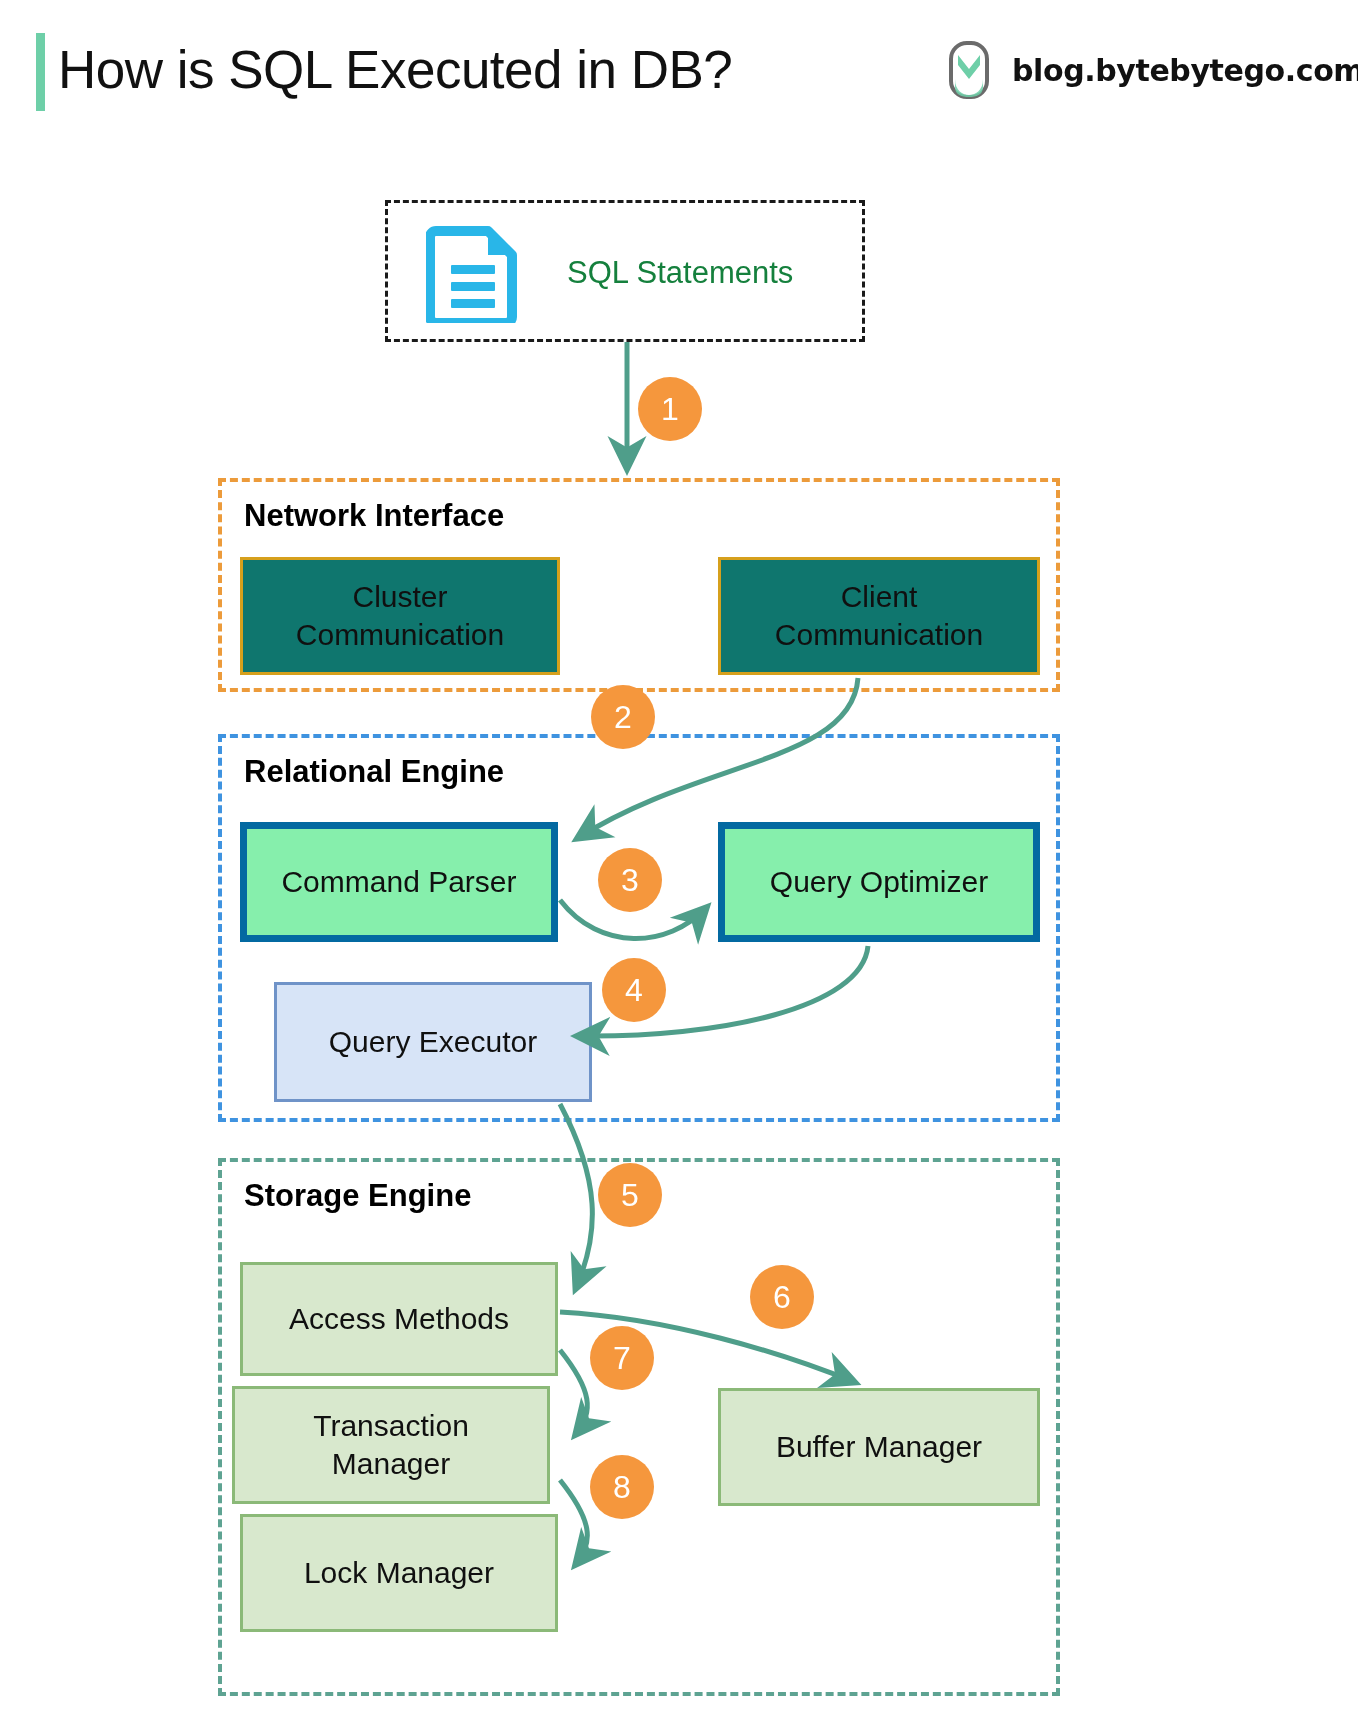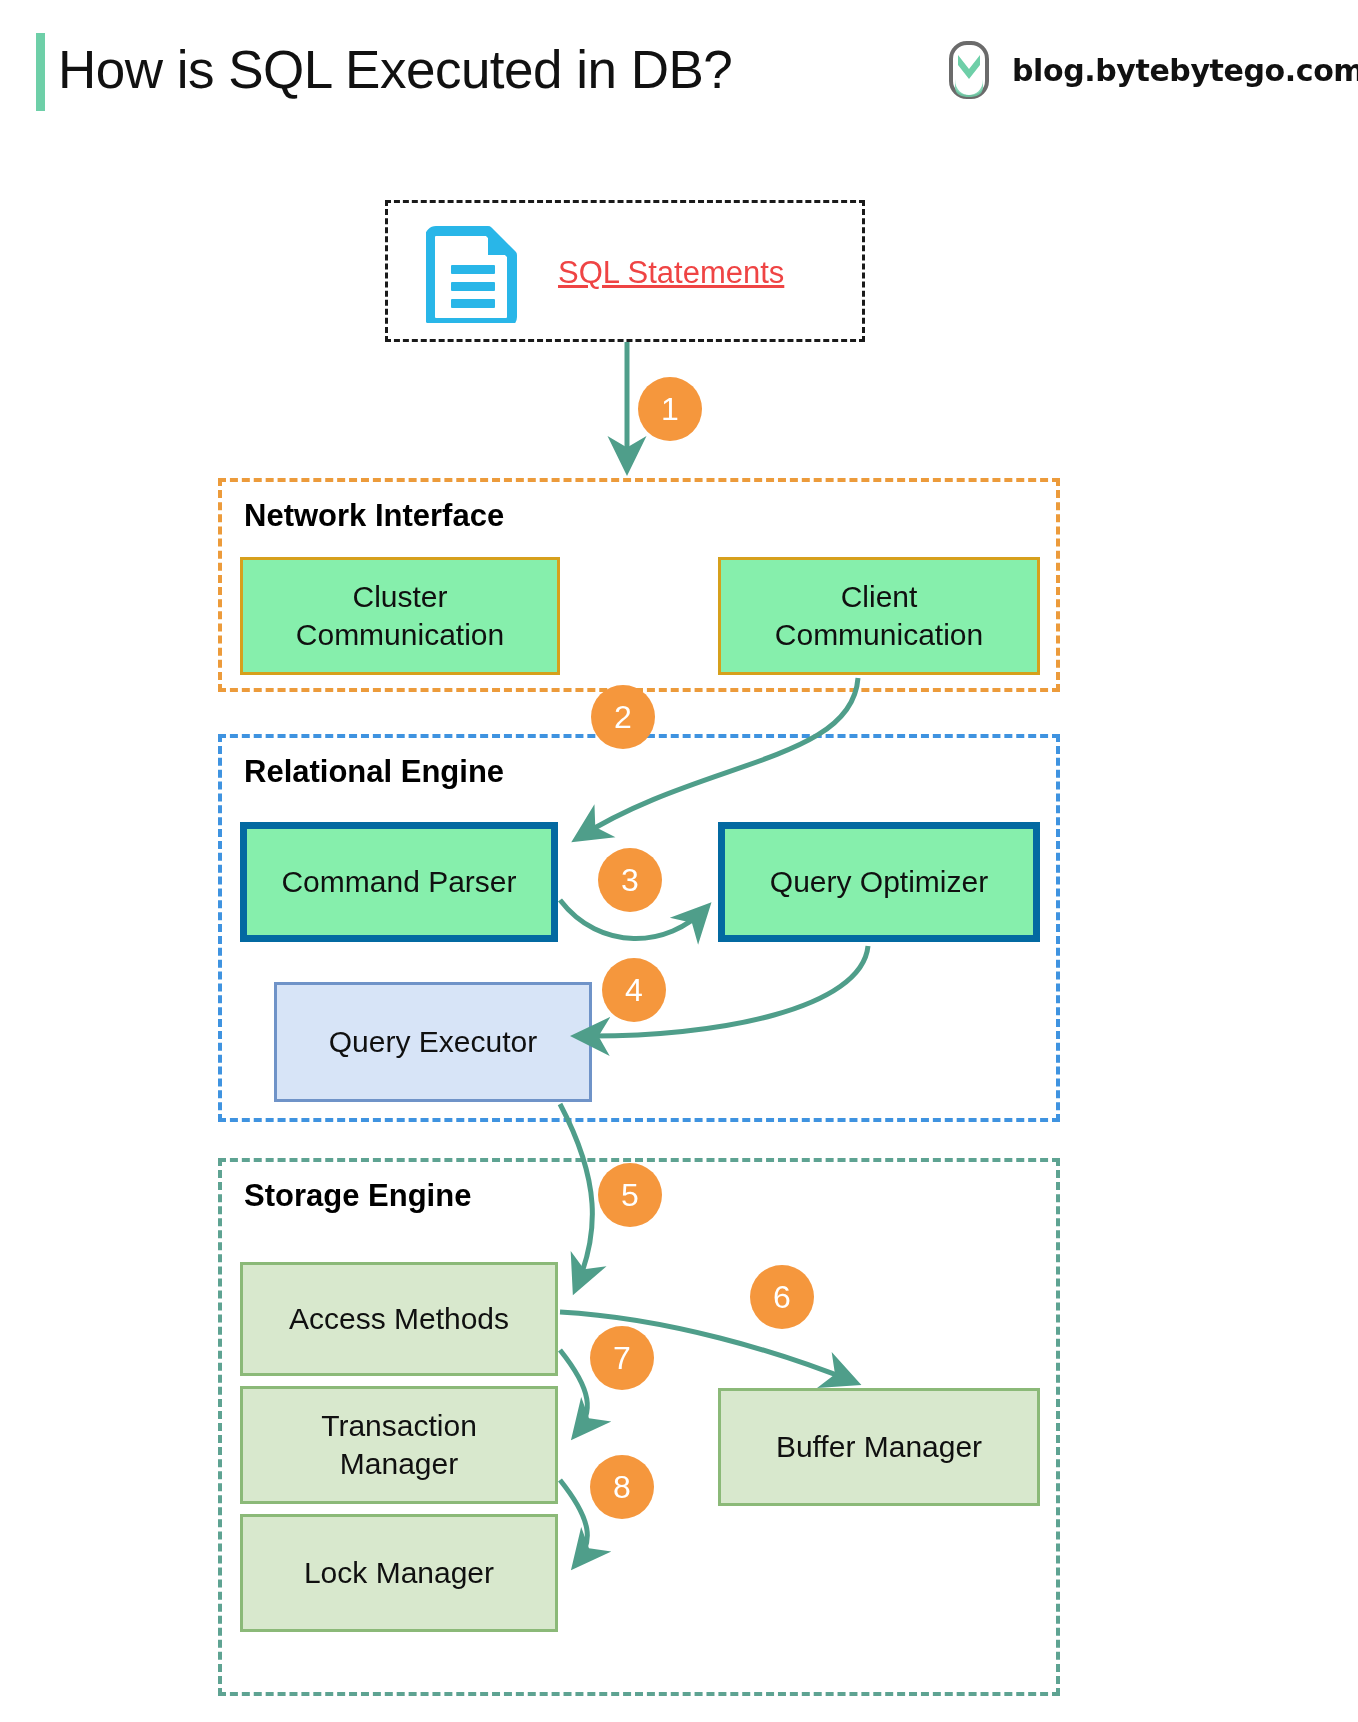--- a/index.html
+++ b/index.html
@@ -107,44 +107,43 @@
     box-sizing: border-box;
     display: flex;
     align-items: center;
     justify-content: center;
     text-align: center;
     font-size: 30px;
     color: #101010;
     line-height: 1.28;
     padding: 4px 8px;
   }
-  .n-orange { background: #86efac; border: 3px solid #d6a01c; }
+  .n-orange { background: #0f766e; border: 3px solid #d6a01c; }
   .n-purple { background: #86efac; border: 7px solid #0369a1; text-align: center; }
   .n-blue   { background: #d7e4f7; border: 3px solid #6f93c8; }
   .n-green  { background: #d8e8cd; border: 3px solid #8bb978; }
 
   
   .sql-icon {
     position: absolute;
     left: 38px;
     top: 22px;
     width: 94px;
     height: 98px;
   }
   .sql-label {
     position: absolute;
-    left: 170px;
+    left: 179px;
     top: 0;
     height: 140px;
     display: flex;
     align-items: center;
     font-size: 31px;
-    color: #ef4444;
-    white-space: nowrap;
-    text-decoration: underline;
+    color: #15803d;
+    white-space: nowrap;
   }
 
   
   .step {
     position: absolute;
     width: 64px;
     height: 64px;
     border-radius: 50%;
     background: #f5973d;
     color: #ffffff;
@@ -212,21 +211,21 @@
   <div class="node n-blue" style="left:240px; top:982px; width:318px; height:120px;margin-left:34px;">
     <span>Query Executor</span>
   </div>
 
   <div class="group grp-storage" style="left:218px; top:1158px; width:842px; height:538px;">
     <div class="group-title">Storage Engine</div>
   </div>
   <div class="node n-green" style="left:240px; top:1262px; width:318px; height:114px;justify-content:center;">
     <span>Access Methods</span>
   </div>
-  <div class="node n-green" style="left:240px; top:1386px; width:318px; height:118px;">
+  <div class="node n-green" style="left:232px; top:1386px; width:318px; height:118px;">
     <div>
       <div>Transaction</div>
       <div>Manager</div>
     </div>
   </div>
   <div class="node n-green" style="left:240px; top:1514px; width:318px; height:118px;">
     <span>Lock Manager</span>
   </div>
   <div class="node n-green" style="left:718px; top:1388px; width:322px; height:118px;">
     <span>Buffer Manager</span>

